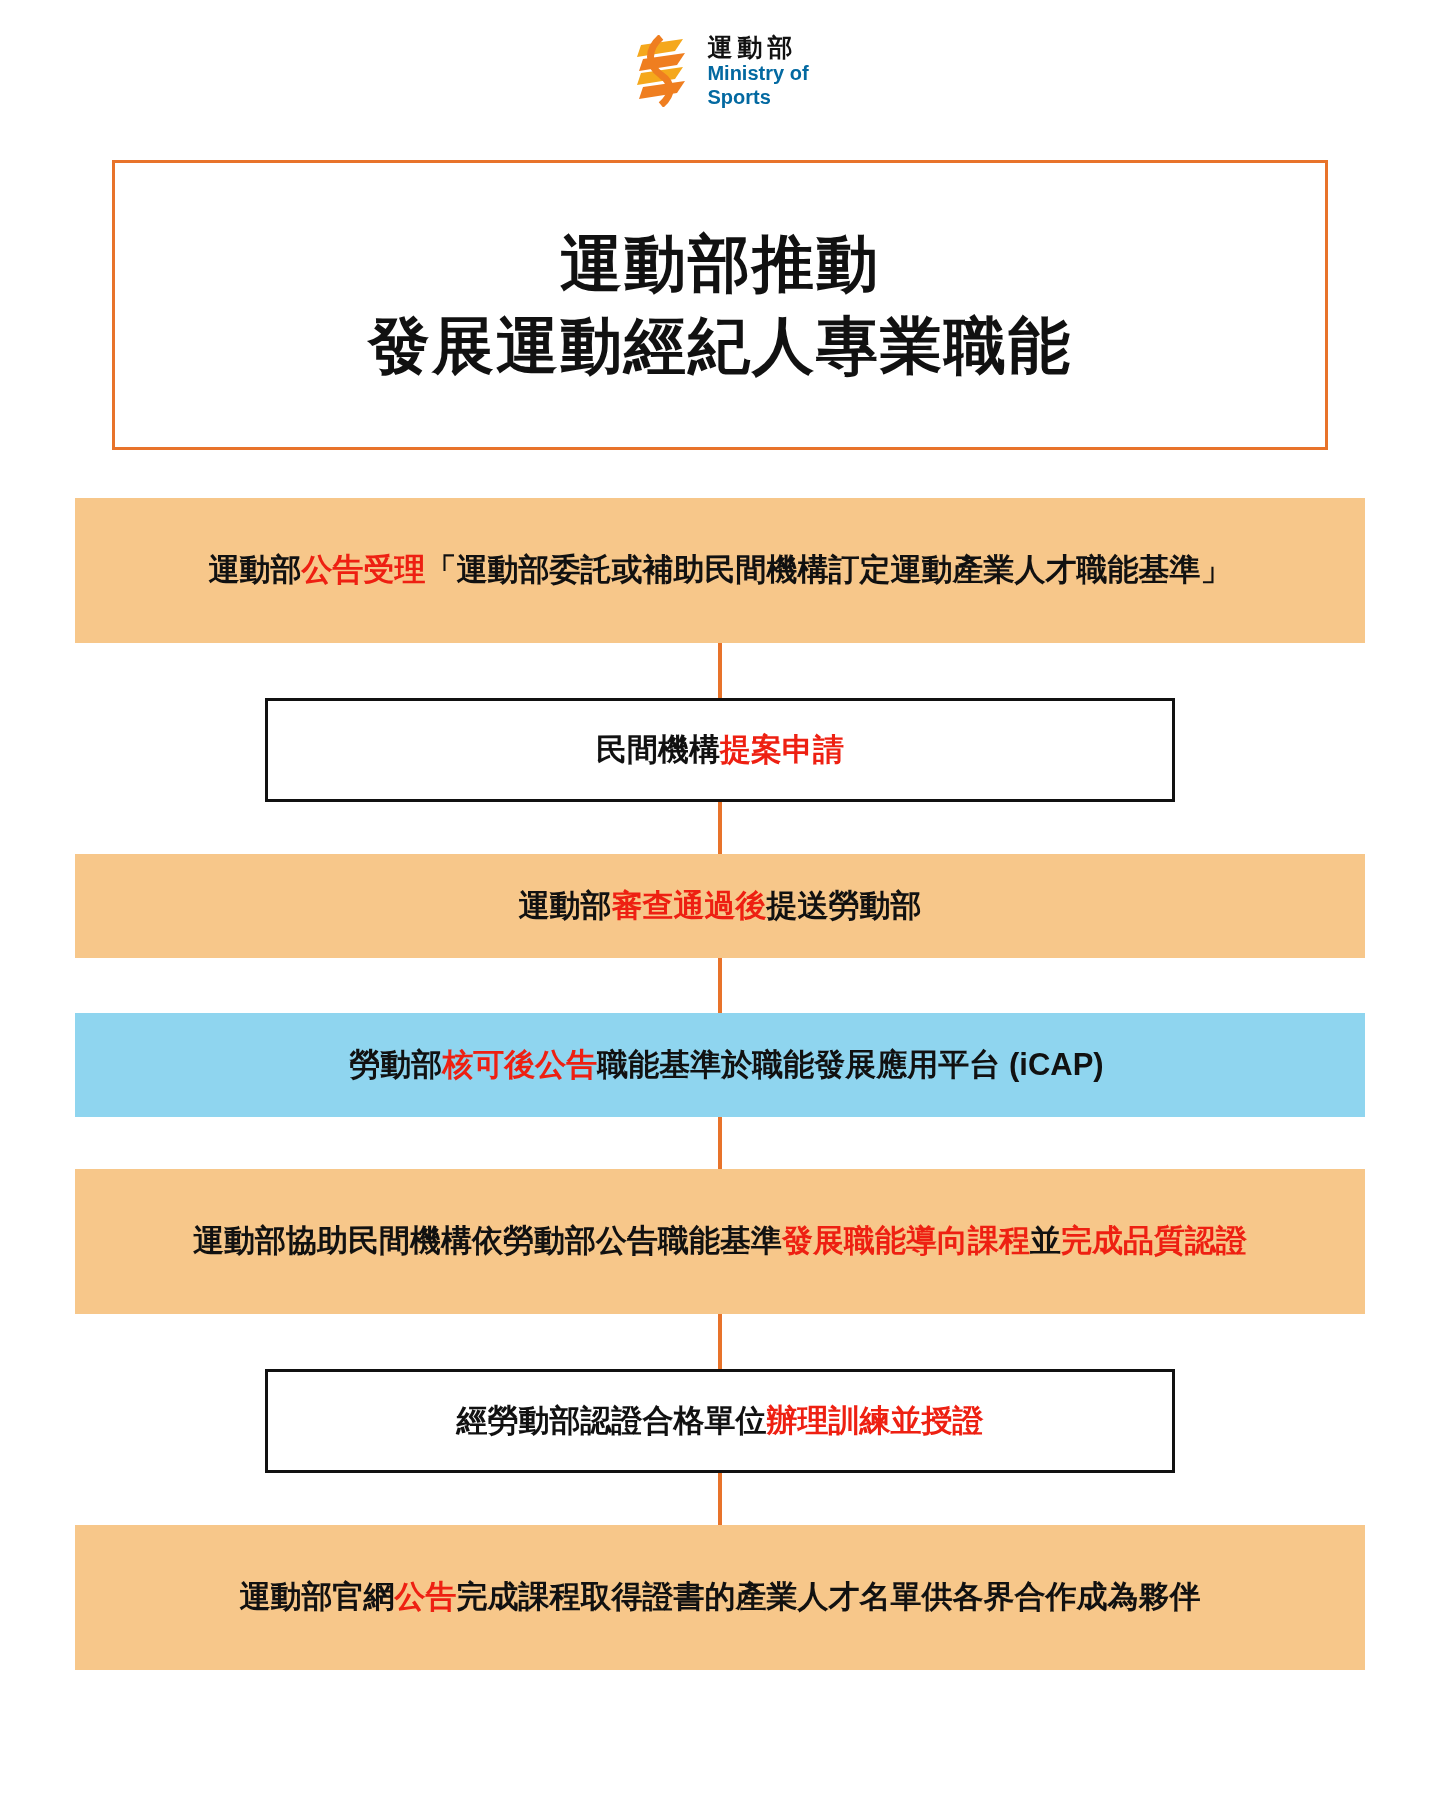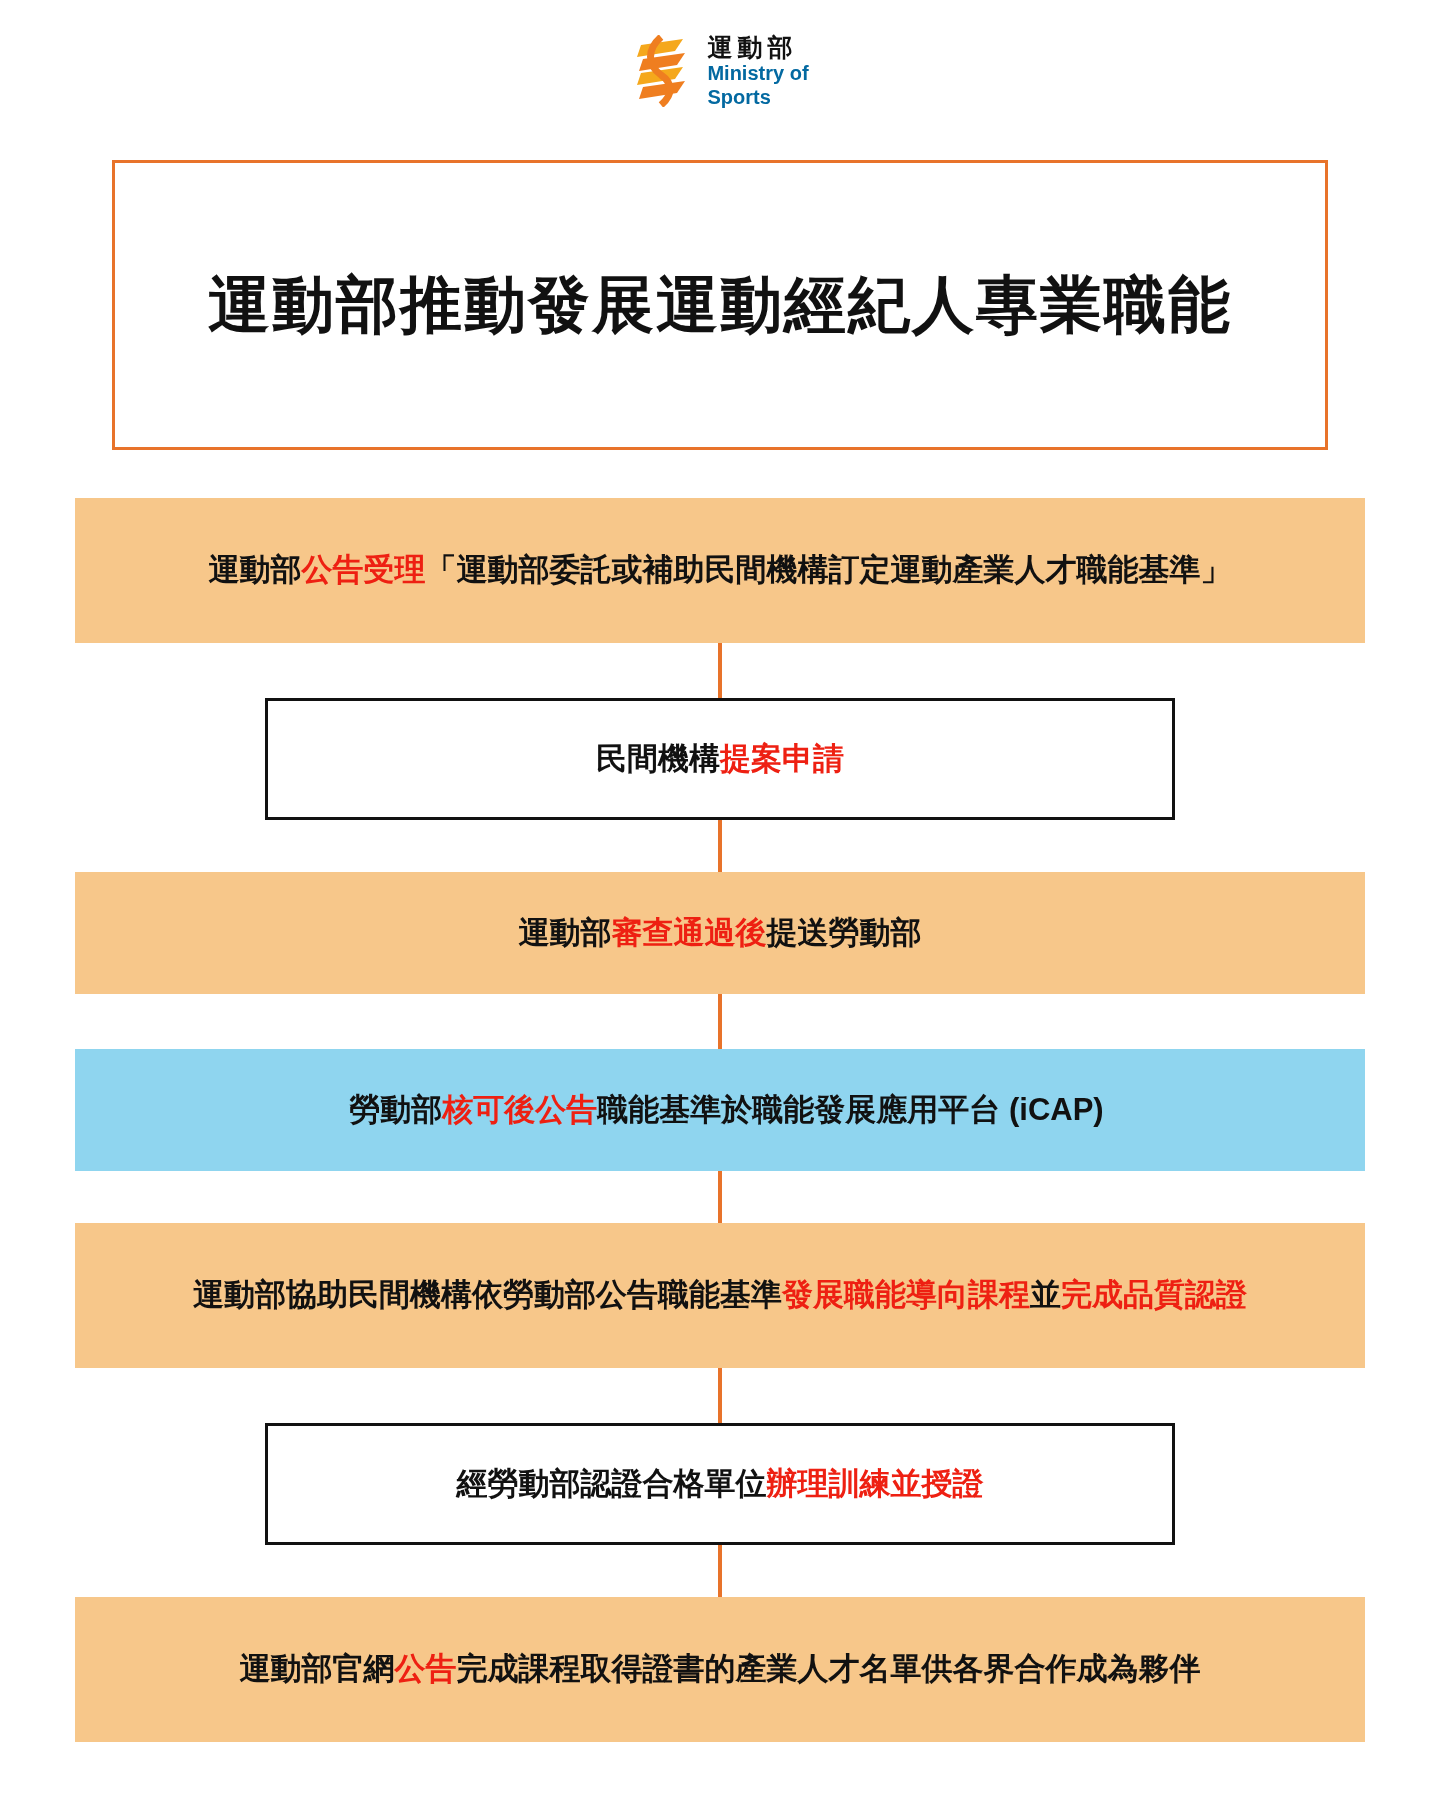--- a/index.html
+++ b/index.html
@@ -58,21 +58,21 @@
   .title-box {
     position: absolute;
     left: 112px;
     top: 160px;
     width: 1216px;
     height: 290px;
     box-sizing: border-box;
     border: 3px solid #e8732a;
     background: #ffffff;
     display: flex;
-    flex-direction: row;
+    flex-direction: column;
     align-items: center;
     justify-content: center;
   }
   .title-line {
     font-size: 62px;
     font-weight: 700;
     letter-spacing: 2px;
     color: #111;
     line-height: 1.32;
     white-space: nowrap;
@@ -112,21 +112,21 @@
     background: #8fd5ef;
     width: 1290px;
     border: none;
     padding-left: 13px;
   }
   .node.white {
     background: #ffffff;
     width: 910px;
     border: 3px solid #111111;
   }
-  .h1line { height: 122px; }
+  .h1line { height: 104px; }
   .h2line { height: 145px; }
 
   .connector {
     width: 4px;
     background: #e8732a;
     margin: 0 auto;
   }
   .conn-tall { height: 55px; }
   .conn-mid  { height: 52px; }
 

